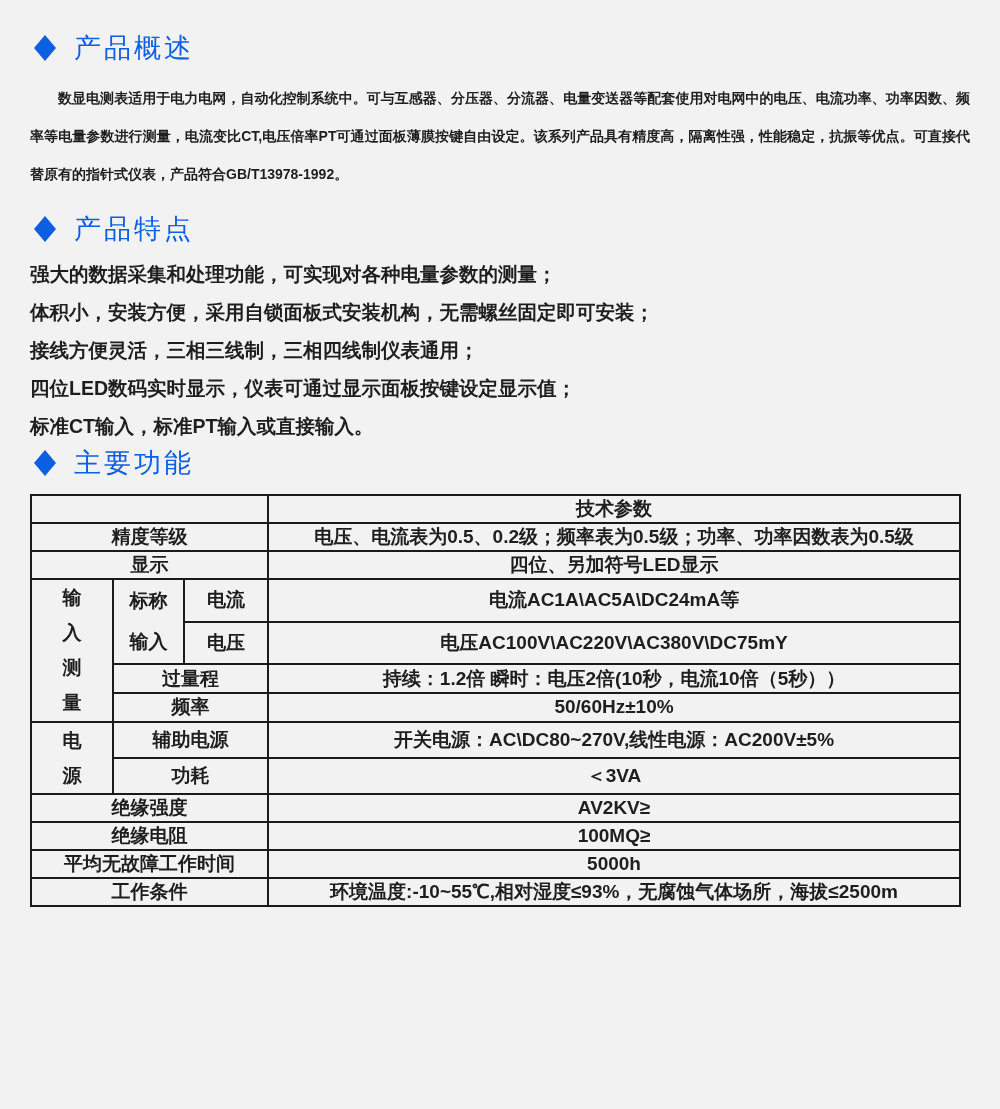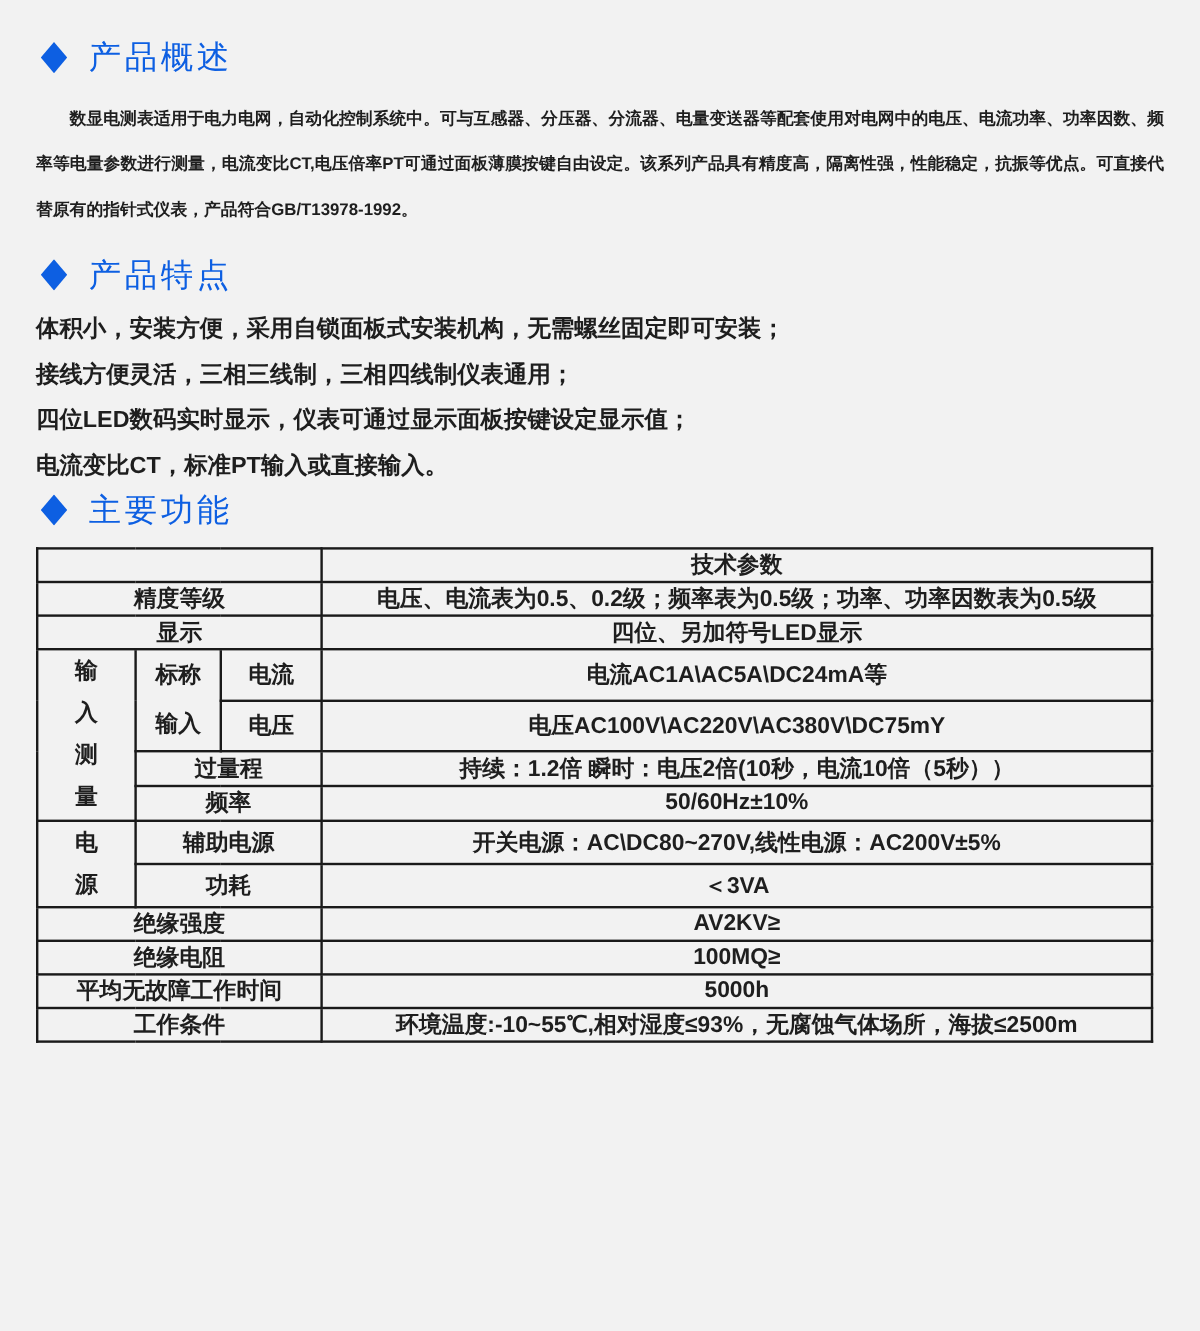--- a/index.html
+++ b/index.html
@@ -108,24 +108,25 @@
 </div>
 <p class="overview-text">数显电测表适用于电力电网，自动化控制系统中。可与互感器、分压器、分流器、电量变送器等配套使用对电网中的电压、电流功率、功率因数、频率等电量参数进行测量，电流变比CT,电压倍率PT可通过面板薄膜按键自由设定。该系列产品具有精度高，隔离性强，性能稳定，抗振等优点。可直接代替原有的指针式仪表，产品符合GB/T13978-1992。</p>
 
 <div class="section-head head-features">
   <svg class="diamond" viewBox="0 0 22 26">
     <polygon points="11,0 22,13 11,26 0,13" fill="currentColor"></polygon>
   </svg>
   <span class="section-title">产品特点</span>
 </div>
 <div class="features">
+  <div class="feature-item">强大的数据采集和处理功能，可实现对各种电量参数的测量；</div>
   <div class="feature-item">体积小，安装方便，采用自锁面板式安装机构，无需螺丝固定即可安装；</div>
   <div class="feature-item">接线方便灵活，三相三线制，三相四线制仪表通用；</div>
   <div class="feature-item">四位LED数码实时显示，仪表可通过显示面板按键设定显示值；</div>
-  <div class="feature-item">电流变比CT，标准PT输入或直接输入。</div>
+  <div class="feature-item">标准CT输入，标准PT输入或直接输入。</div>
 </div>
 
 <div class="section-head head-functions">
   <svg class="diamond" viewBox="0 0 22 26">
     <polygon points="11,0 22,13 11,26 0,13" fill="currentColor"></polygon>
   </svg>
   <span class="section-title">主要功能</span>
 </div>
 
 <table class="spec-table">

